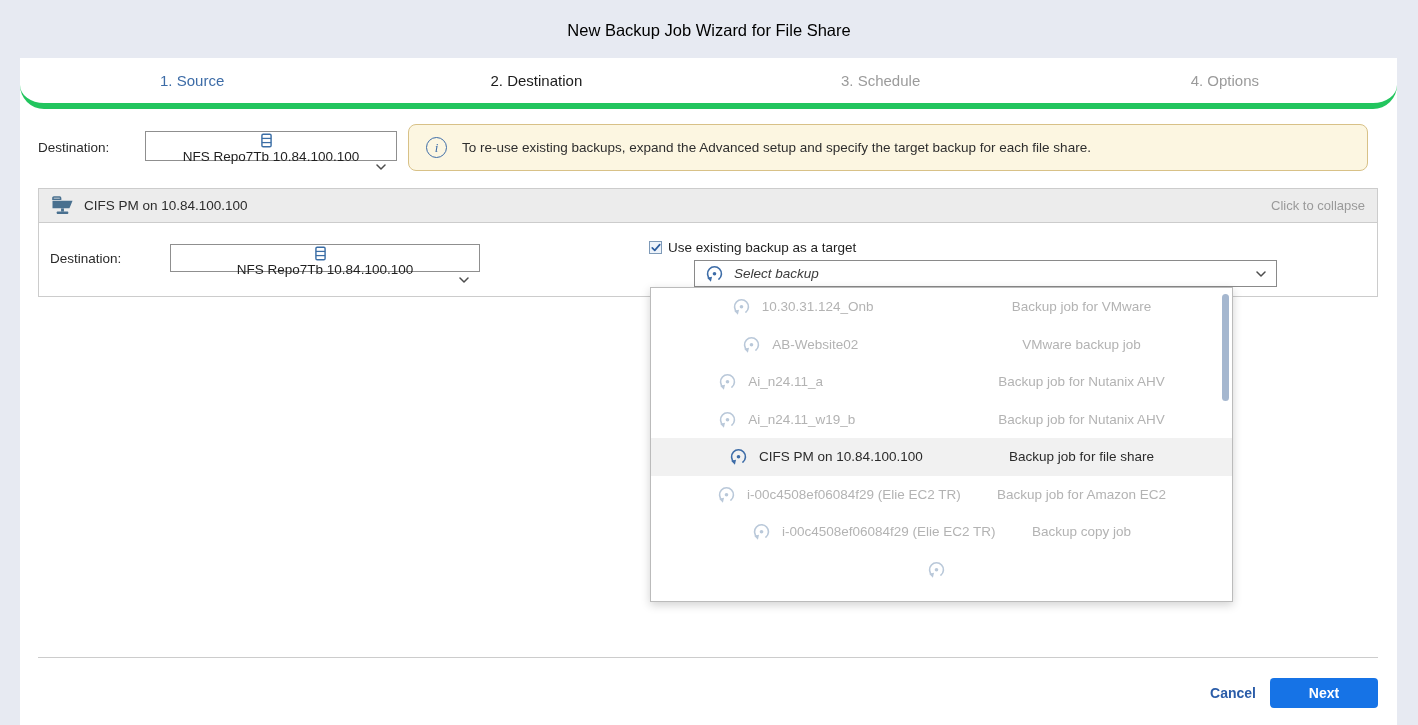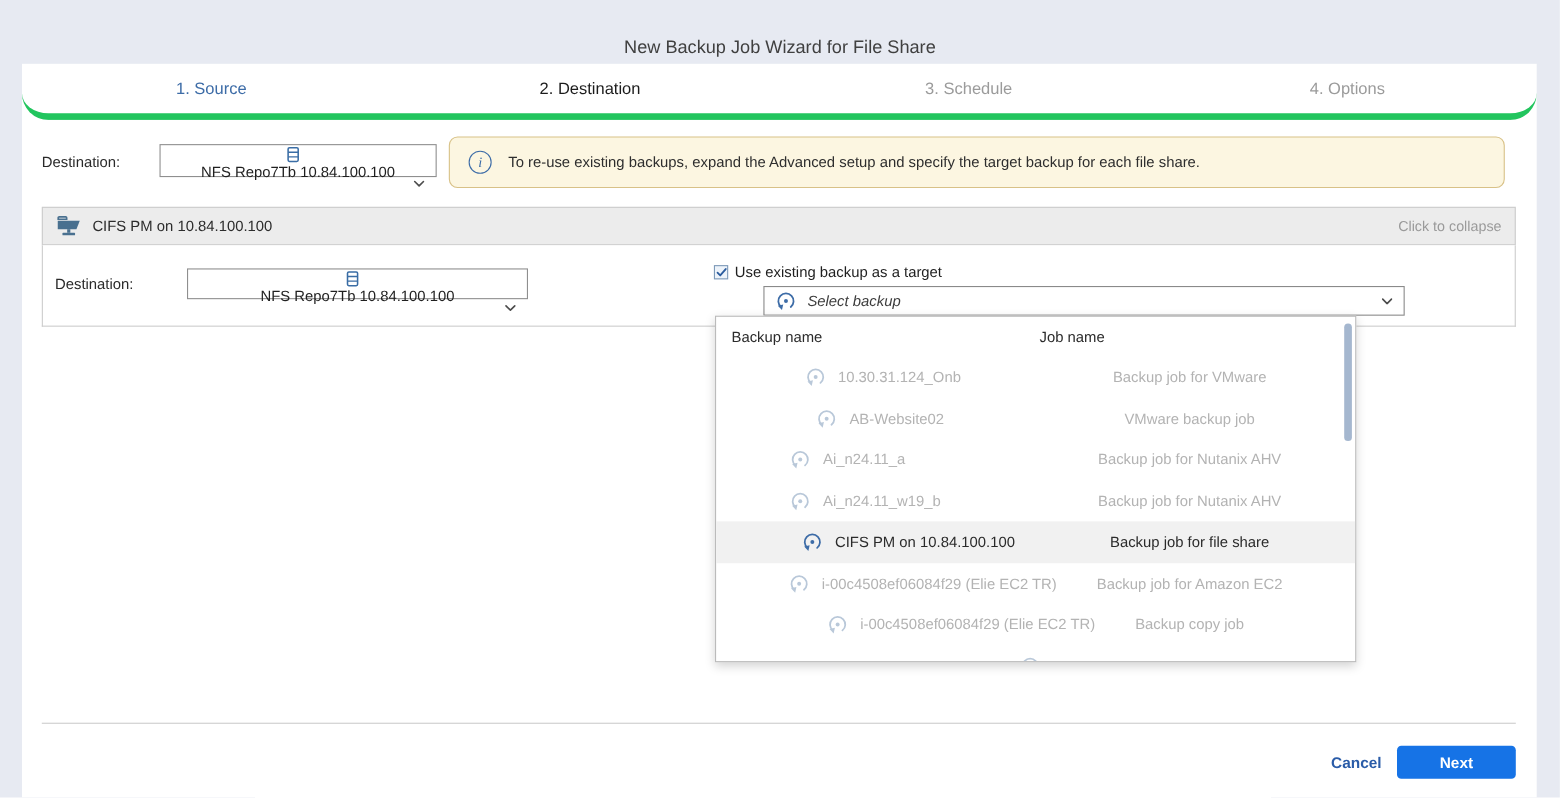--- a/index.html
+++ b/index.html
@@ -3,22 +3,22 @@
 <meta charset="utf-8">
 <style>
   * { box-sizing: border-box; }
   html,body { margin:0; padding:0; }
   body {
     width:1418px; height:725px; position:relative; overflow:hidden;
     background:#e7eaf2; color:#333;
     font-family:"Liberation Sans","DejaVu Sans",sans-serif;
   }
   .app-title {
-    position:absolute; top:34px; left:0; width:100%;
-    text-align:center; font-size:16.5px; color:#404040;
+    position:absolute; top:21px; left:0; width:100%;
+    text-align:center; font-size:16.5px; color:#000000;
   }
   .panel {
     position:absolute; left:20px; top:58px; width:1377px; height:667px;
     background:#fff;
   }
   
   .tabs { display:flex; height:51px; border-bottom:6px solid #22c55e;border-radius:24px; }
   .tab { flex:1; display:flex; align-items:center; justify-content:center; font-size:15px; cursor:pointer; }
   .tab.done { color:#3d6ca7; }
   .tab.active { color:#1c1c1c; }
@@ -205,24 +205,20 @@
     <svg class="restore-icon">
         <use href="#sym-restore"></use>
       </svg>
     <span class="select-placeholder">Select backup</span>
     <svg class="chev">
         <use href="#sym-chevron"></use>
       </svg>
   </div>
 
   <div class="dd-panel">
-    <div class="dd-header">
-      <span class="col-backup">Backup name</span>
-      <span class="col-job">Job name</span>
-    </div>
     <div>
   <div class="dd-row disabled">
     <svg class="row-icon">
             <use href="#sym-restore"></use>
           </svg>
     <span class="cell-backup">10.30.31.124_Onb</span>
     <span class="cell-job">Backup job for VMware</span>
   </div>
 
   <div class="dd-row disabled">

